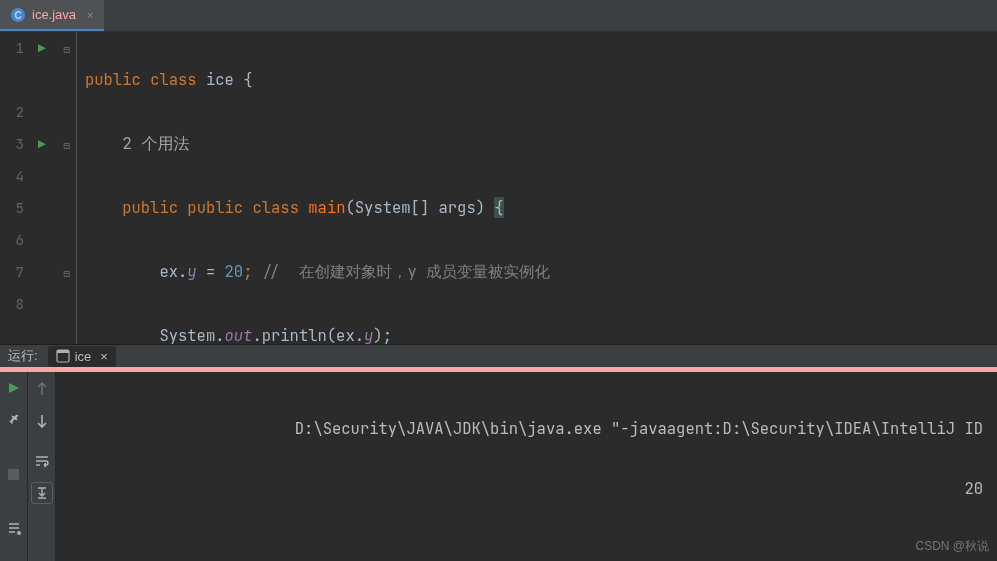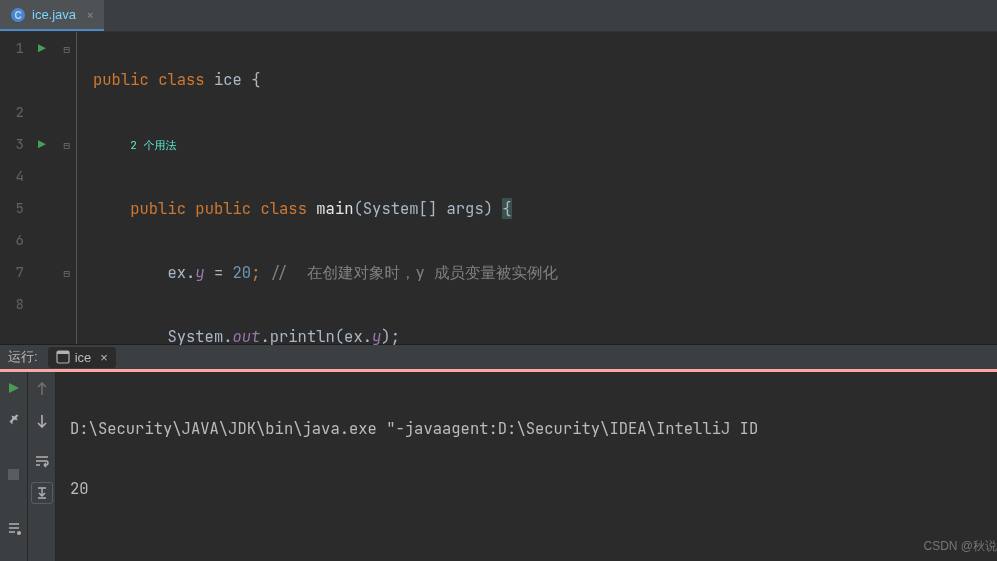--- a/index.html
+++ b/index.html
@@ -7,57 +7,57 @@
   width:997px; height:561px;
   background:#2B2B2B;
   font-family:"JetBrains Mono","Consolas","Monaco",monospace;
   font-size:15px; color:#A9B7C6;
   overflow:hidden; position:relative;
 }
 
 .tab-bar { height:32px; background:#3C3F41; display:flex; border-bottom:1px solid #323232; }
 .tab { display:flex; align-items:center; gap:6px; padding:0 10px; background:#4E5254; height:100%; border-bottom:2px solid #4A88C7; }
 .tab .ficon { width:16px; height:16px; }
-.tab span.tname { color:#7dd3fc; font-size:13px; font-family:sans-serif; }
+.tab span.tname { color:#fca5a5; font-size:13px; font-family:sans-serif; }
 .tab .close { color:#808080; font-size:14px; cursor:pointer; margin-left:4px; }
 
 .editor { display:flex; height:312px; background:#2B2B2B; }
 .gutter-nums { width:32px; text-align:right; padding-right:8px; color:#606366; font-size:14px; line-height:32px; user-select:none; }
 .gutter-icons { width:44px; position:relative; }
 .run-icon { position:absolute; left:6px; color:#499C54; font-size:13px; }
 .fold-icon { position:absolute; right:6px; color:#6E6E6E; font-size:11px; }
 .editor-vline { width:1px; background:#555555; }
-.code { flex:1; padding-left:8px; line-height:32px; white-space:pre; font-size:15.5px;margin-left:8px; }
+.code { flex:1; padding-left:8px; line-height:32px; white-space:pre; font-size:15.5px; }
 .kw { color:#CC7832; }
 .cname { color:#A9B7C6; }
 .cmt { color:#808080; }
-.usage { color:#5eead4; font-size:11px;text-align:center; }
-.method { color:#e5e5e5; }
+.usage { color:#a3a3a3; font-size:16px;text-align:center; }
+.method { color:#f97316; }
 .num { color:#6897BB; }
 .field { color:#9876AA; font-style:italic; }
 .str { color:#A9B7C6; }
 .brace-hl { background:#3B514D; }
 .paren { color:#A9B7C6; }
 
 
-.run-header { height:28px; background:#3C3F41; display:flex; align-items:center; border-top:1px solid #1E1E1E;border-bottom:3px solid #fca5a5; font-family:sans-serif; font-size:13px;}
+.run-header { height:28px; background:#3C3F41; display:flex; align-items:center; border-top:1px solid #1E1E1E;border-bottom:5px solid #fca5a5; font-family:sans-serif; font-size:13px;}
 .run-header .lbl { padding:0 8px; color:#BBBBBB; }
 .run-header .run-tab { display:flex; align-items:center; gap:5px; padding:3px 8px; background:#2B2B2B; border-radius:3px; margin-left:2px;}
 .run-header .run-tab .icn{width:14px;height:14px;}
 .run-header .run-tab span{color:#BBBBBB;}
 .run-header .close { color:#808080; margin-left:4px;}
 
 .run-body { display:flex; height:189px; }
 .run-tools { width:28px; background:#3C3F41; display:flex; flex-direction:column; align-items:center; padding-top:6px; gap:12px; border-right:1px solid #282828;}
 .run-tools .btn{ width:20px;height:20px;display:flex;align-items:center;justify-content:center;color:#AFB1B3;}
 .run-subtools { width:28px; background:#3C3F41; display:flex; flex-direction:column; align-items:center; padding-top:6px; gap:10px; border-right:1px solid #282828;}
 .run-subtools .btn{ width:22px;height:22px;display:flex;align-items:center;justify-content:center;color:#AFB1B3;}
 .run-subtools .btn.boxed{border:1px solid #5A5D5F;border-radius:3px;}
-.console { flex:1; background:#2B2B2B; padding:12px 14px; font-size:15.5px; line-height:30px; color:#BBBBBB; white-space:pre; overflow:hidden;}
-.watermark{position:absolute;right:0;bottom:6px;color:#777;font-size:12px;font-family:sans-serif;}
+.console { flex:1; background:#2B2B2B; padding:12px 14px; font-size:15.5px; line-height:30px; color:#BBBBBB; white-space:pre; overflow:hidden;text-align:right;}
+.watermark{position:absolute;right:8px;bottom:6px;color:#777;font-size:12px;font-family:sans-serif;}
 svg{display:block;}
 </style>
 </head>
 <body>
 
 <div class="tab-bar">
   <div class="tab">
     <svg class="ficon" viewBox="0 0 16 16">
         <circle cx="8" cy="8" r="7" fill="#4A86CF"></circle>
         <text x="8" y="11.5" text-anchor="middle" font-size="10" font-family="sans-serif" fill="#B9D7F1" font-weight="bold">C</text>

